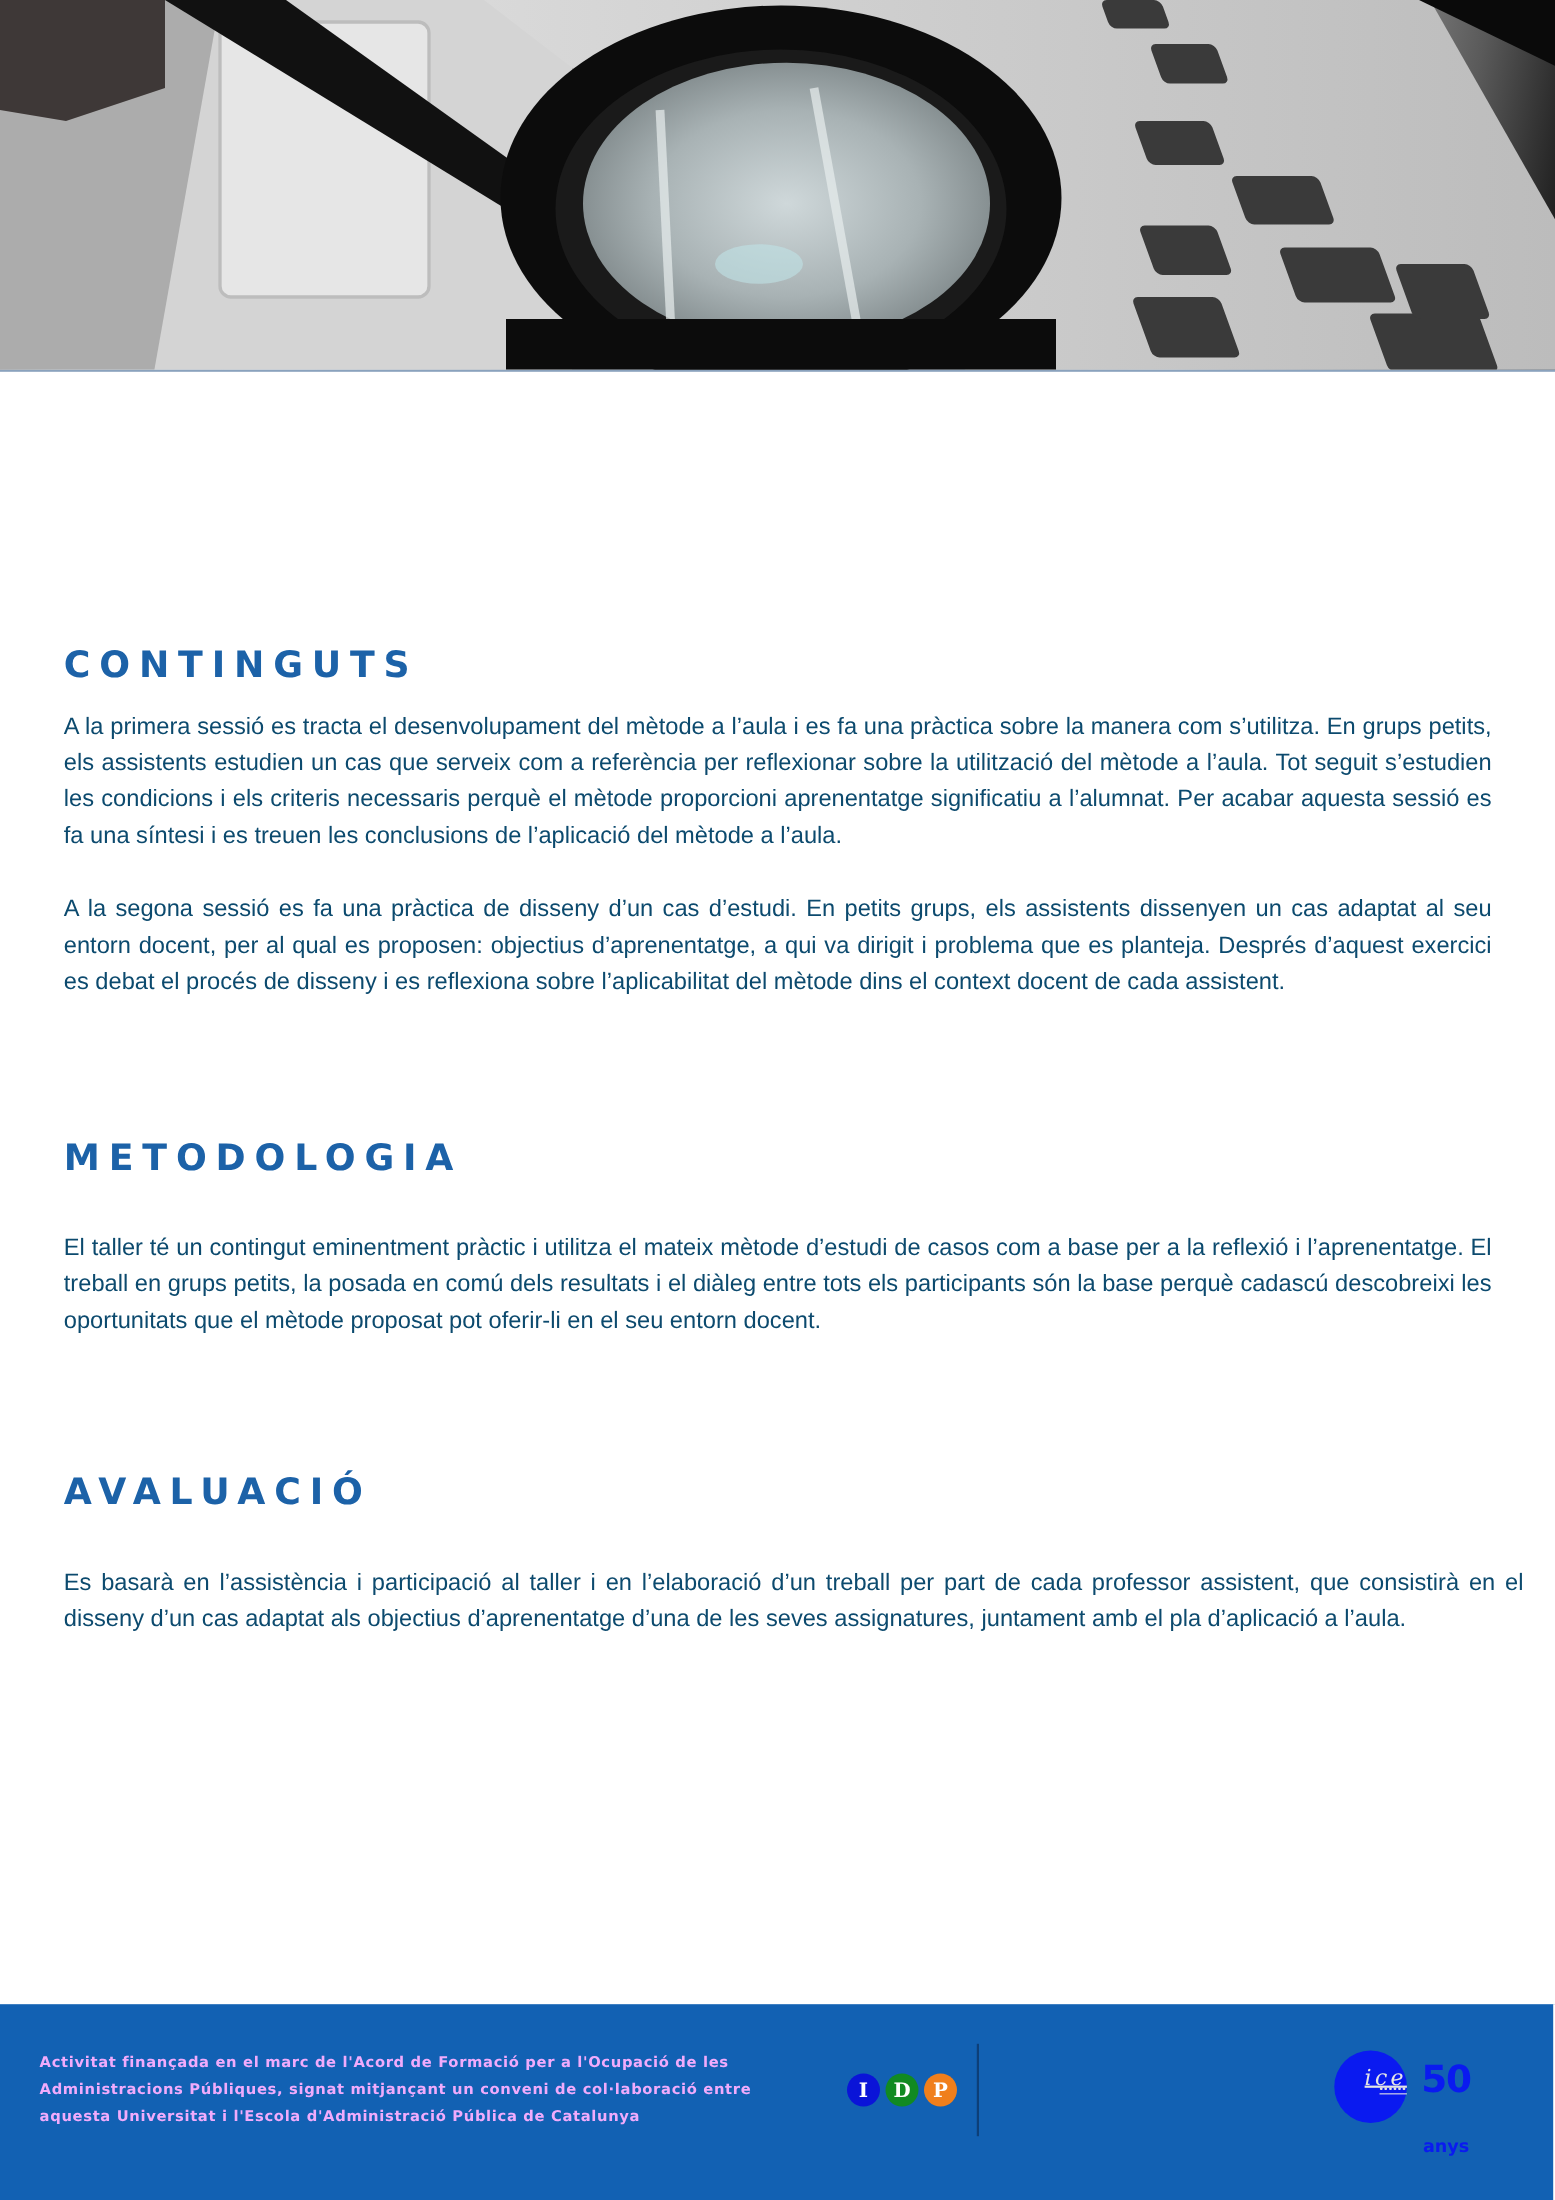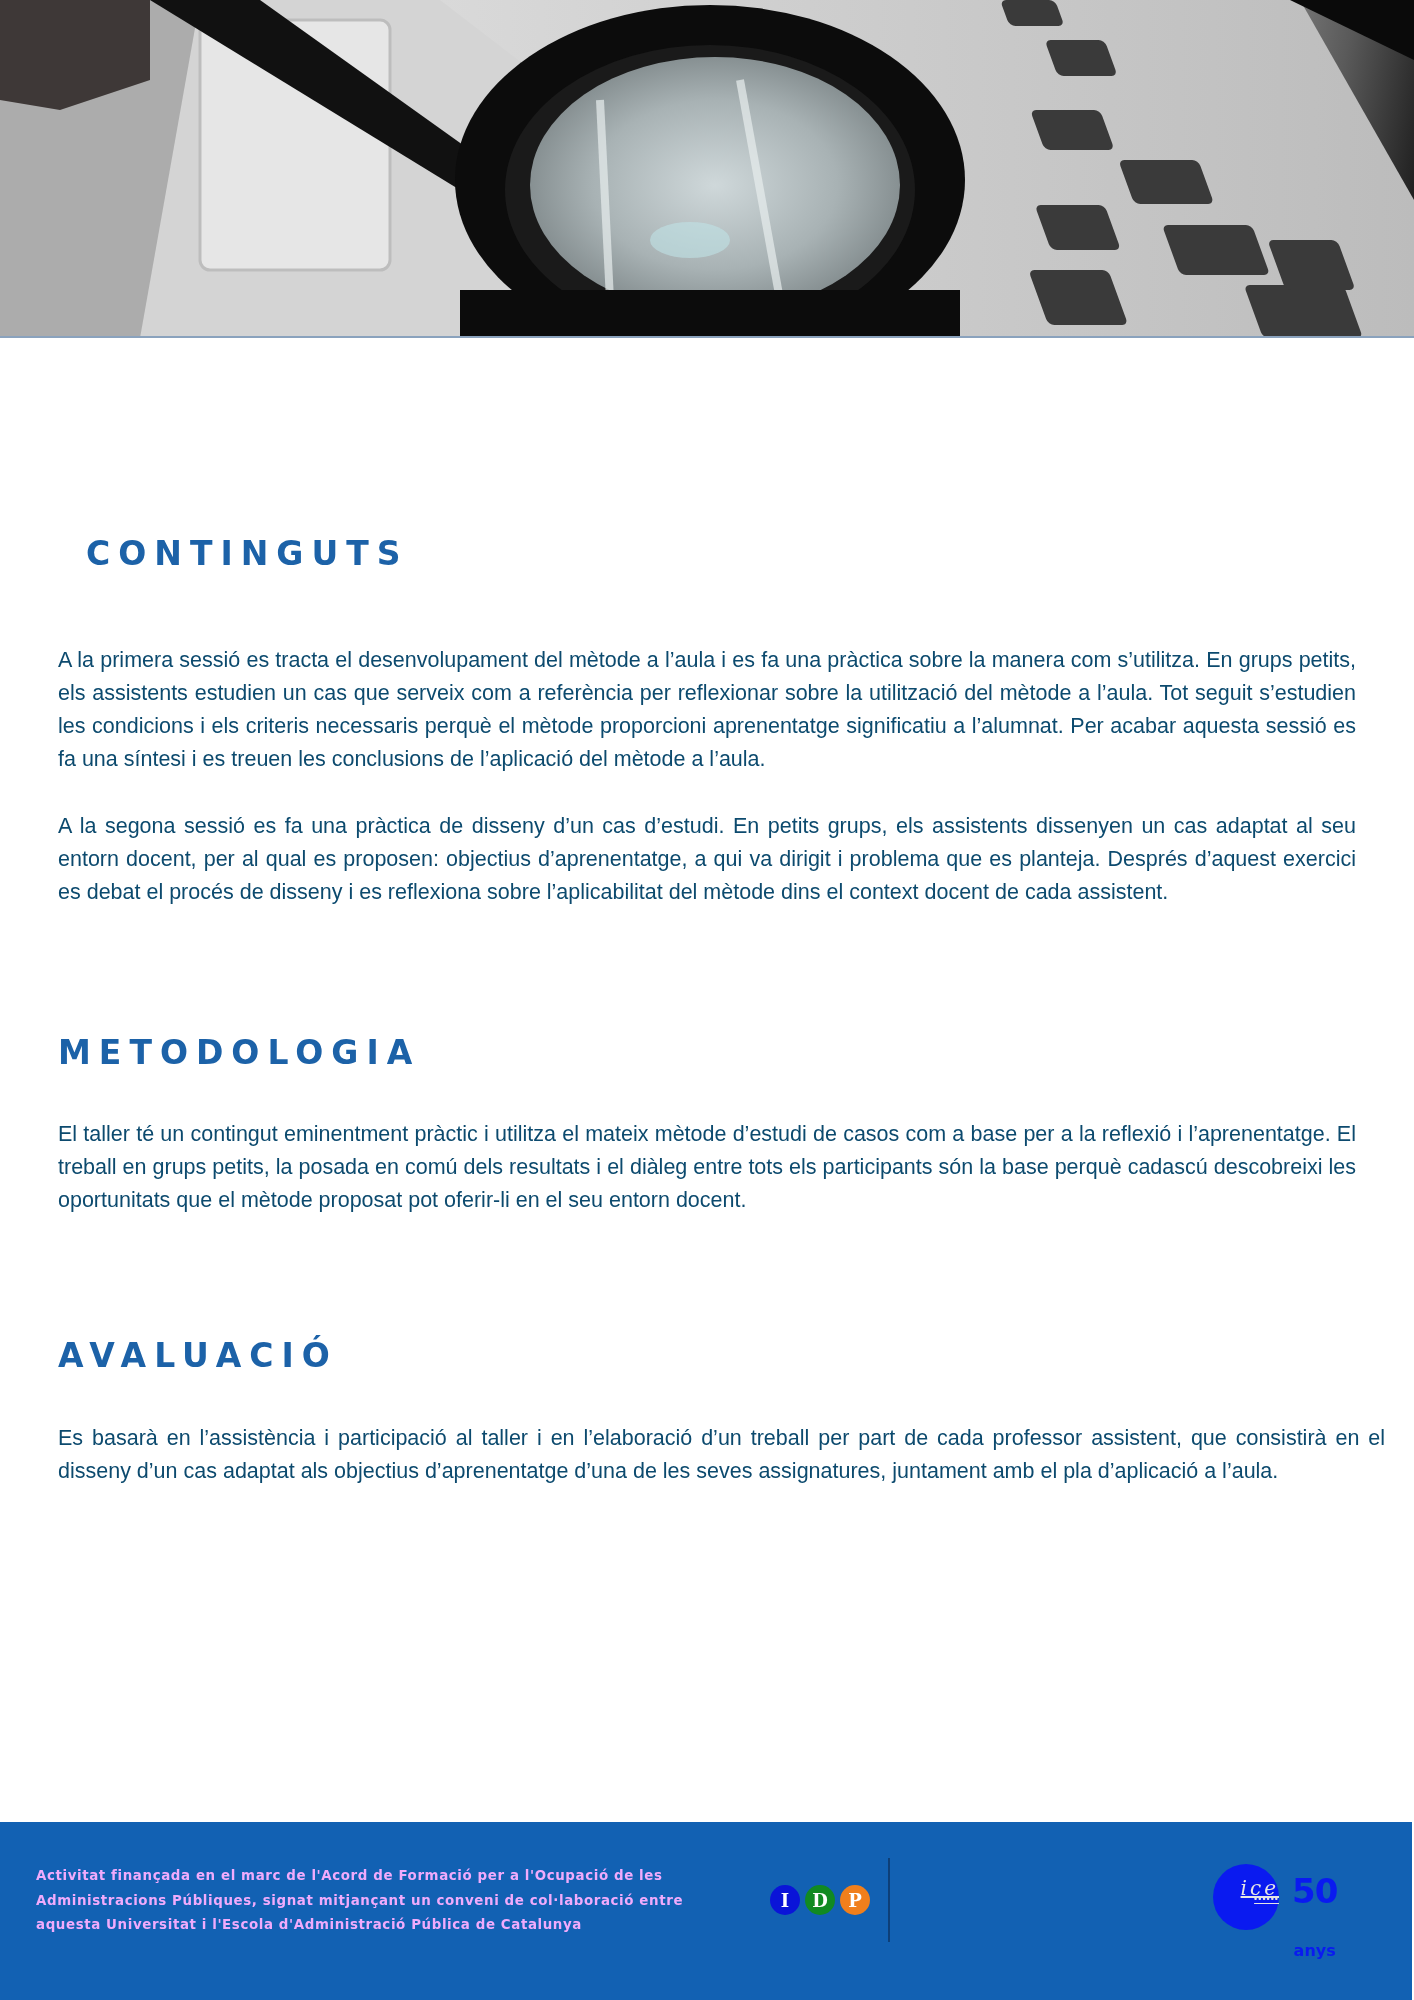--- a/index.html
+++ b/index.html
@@ -111,21 +111,21 @@
     <ellipse cx="715" cy="185" rx="185" ry="128" fill="url(#lens)"></ellipse>
     <g stroke="#e8eeee" stroke-width="8" opacity="0.7">
       <line x1="600" y1="100" x2="610" y2="300"></line>
       <line x1="740" y1="80" x2="780" y2="300"></line>
     </g>
     <ellipse cx="690" cy="240" rx="40" ry="18" fill="#bfe2e6" opacity="0.6"></ellipse>
     <rect x="460" y="290" width="500" height="48" fill="#0c0c0c"></rect>
   </svg>
 </div>
 
-<h2 class="section-title" style="top:534px;margin-left:28px;">CONTINGUTS</h2>
+<h2 class="section-title" style="top:584px;">CONTINGUTS</h2>
 <p class="para last-left" style="top:644px; width:1298px;">A la primera sessió es tracta el desenvolupament del mètode a l’aula i es fa una pràctica sobre la manera com s’utilitza. En grups petits, els assistents estudien un cas que serveix com a referència per reflexionar sobre la utilització del mètode a l’aula. Tot seguit s’estudien les condicions i els criteris necessaris perquè el mètode proporcioni aprenentatge significatiu a l’alumnat. Per acabar aquesta sessió es fa una síntesi i es treuen les conclusions de l’aplicació del mètode a l’aula.</p>
 <p class="para last-left" style="top:810px; width:1298px;">A la segona sessió es fa una pràctica de disseny d’un cas d’estudi. En petits grups, els assistents dissenyen un cas adaptat al seu entorn docent, per al qual es proposen: objectius d’aprenentatge, a qui va dirigit i problema que es planteja. Després d’aquest exercici es debat el procés de disseny i es reflexiona sobre l’aplicabilitat del mètode dins el context docent de cada assistent.</p>
 
 <h2 class="section-title" style="top:1033px;">METODOLOGIA</h2>
 <p class="para last-left" style="top:1118px; width:1298px;">El taller té un contingut eminentment pràctic i utilitza el mateix mètode d’estudi de casos com a base per a la reflexió i l’aprenentatge. El treball en grups petits, la posada en comú dels resultats i el diàleg entre tots els participants són la base perquè cadascú descobreixi les oportunitats que el mètode proposat pot oferir-li en el seu entorn docent.</p>
 
 <h2 class="section-title" style="top:1336px;">AVALUACIÓ</h2>
 <p class="para last-left" style="top:1422px; width:1327px;">Es basarà en l’assistència i participació al taller i en l’elaboració d’un treball per part de cada professor assistent, que consistirà en el disseny d’un cas adaptat als objectius d’aprenentatge d’una de les seves assignatures, juntament amb el pla d’aplicació a l’aula.</p>
 
 <div class="footer">

